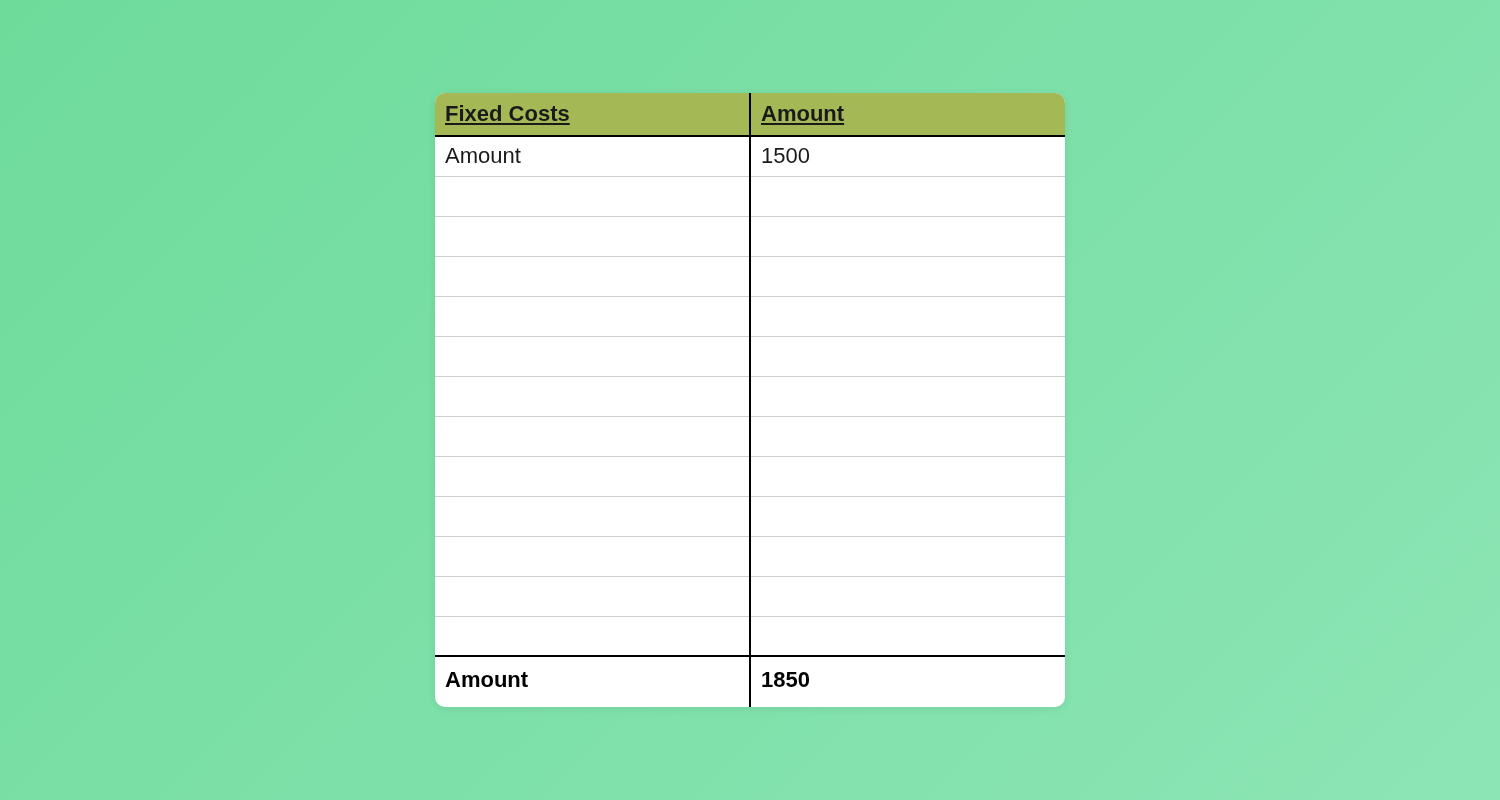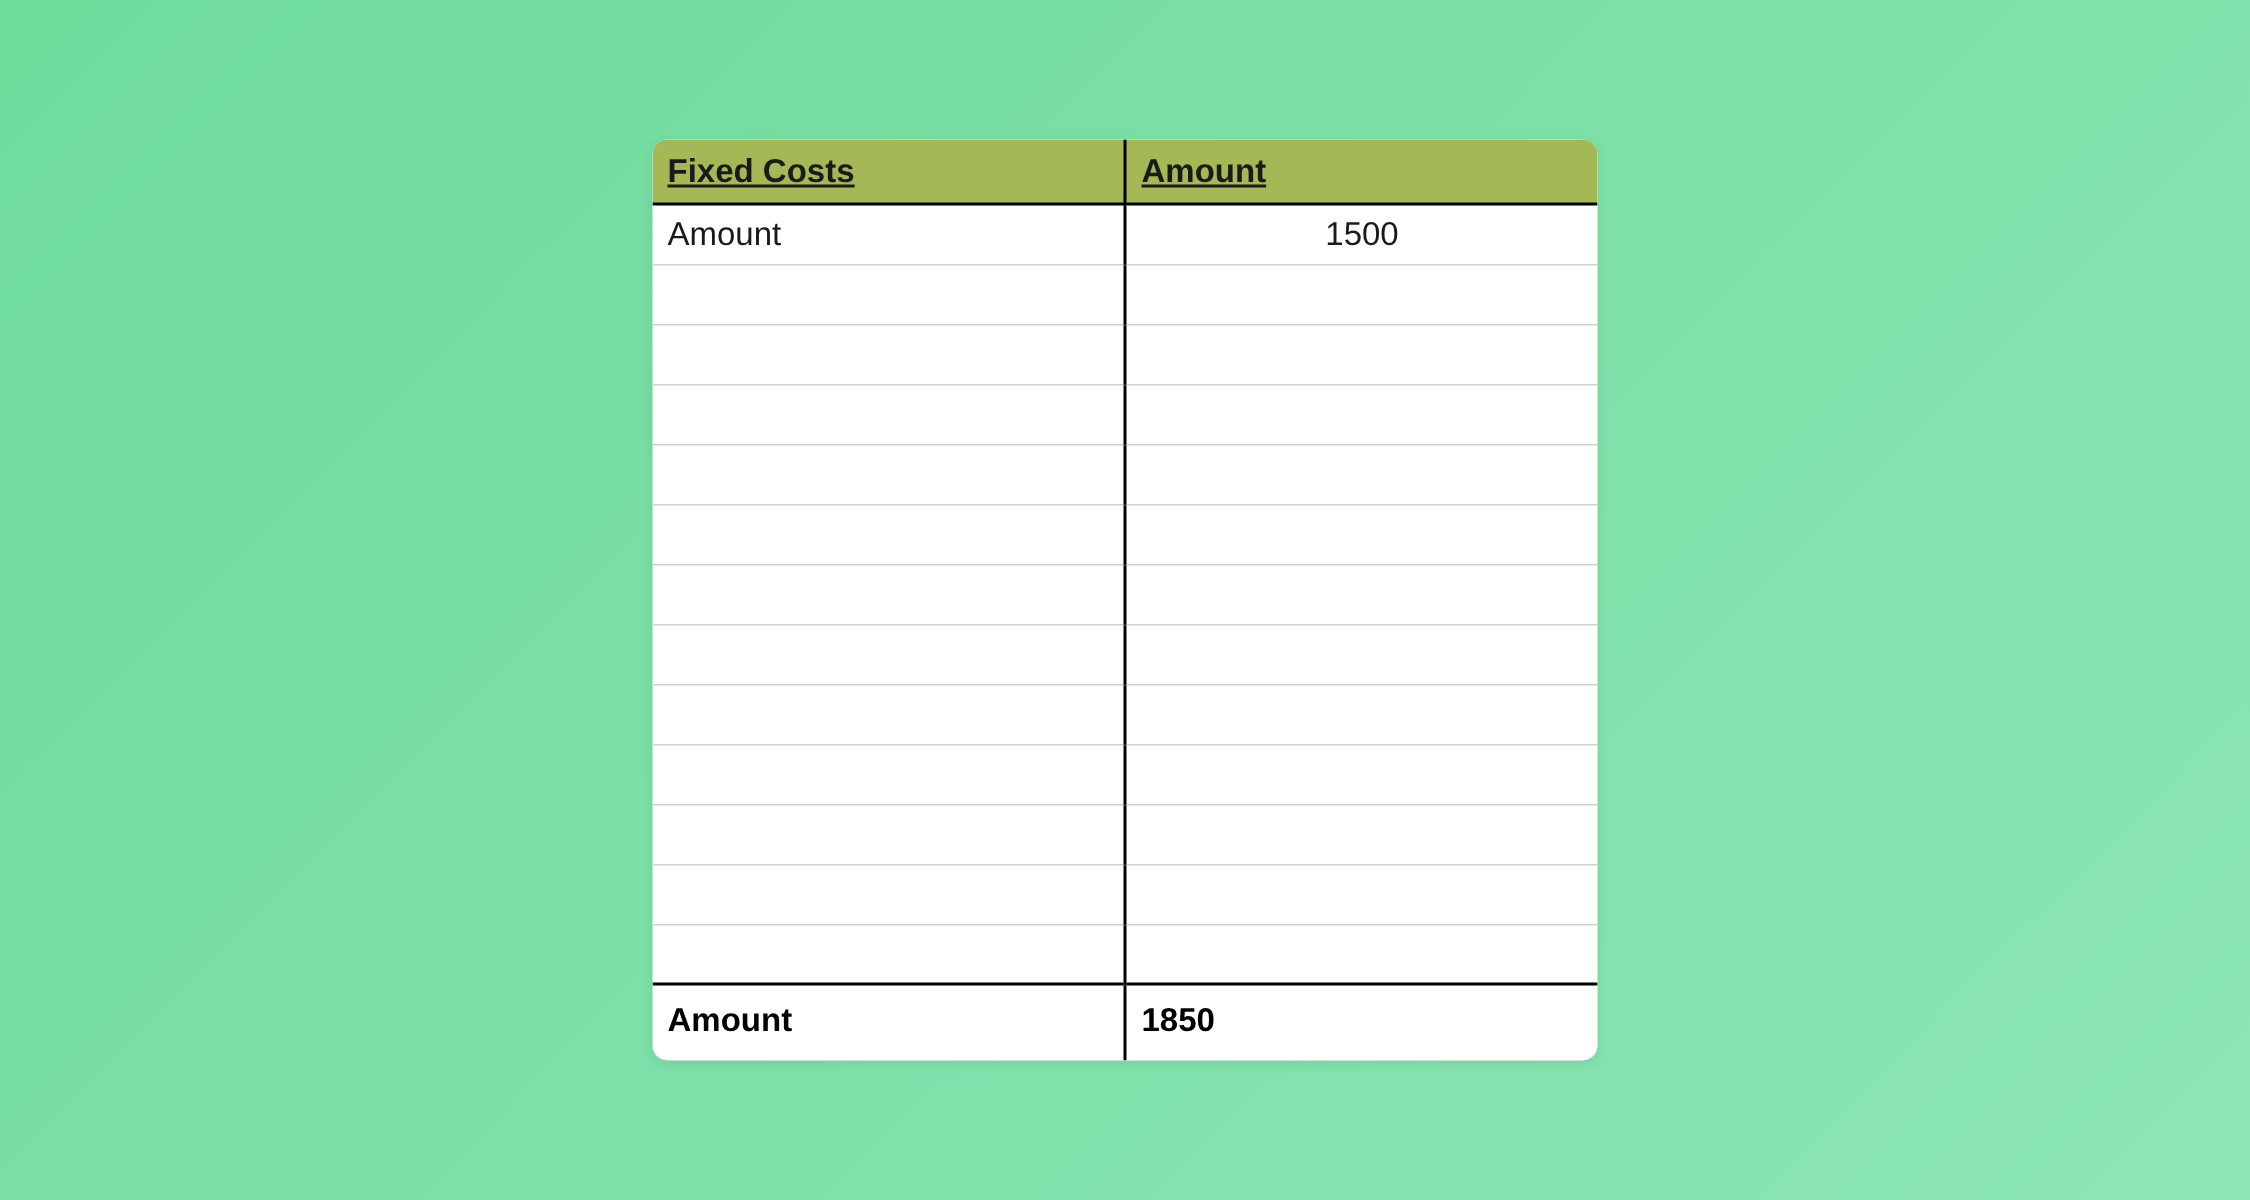--- a/index.html
+++ b/index.html
@@ -45,21 +45,21 @@
       color: #1a1a1a;
       padding: 6px 10px;
       height: 40px;
       border-bottom: 1px solid #d0d0d0;
     }
     tbody td:first-child {
       border-right: 2px solid #000000;
       text-align: left;
     }
     tbody td:last-child {
-      text-align: center;
+      text-align: left;
     }
     tfoot td {
       font-size: 22px;
       font-weight: bold;
       color: #000000;
       padding: 10px 10px 14px 10px;
       border-top: 2px solid #000000;
     }
     tfoot td:first-child {
       border-right: 2px solid #000000;

